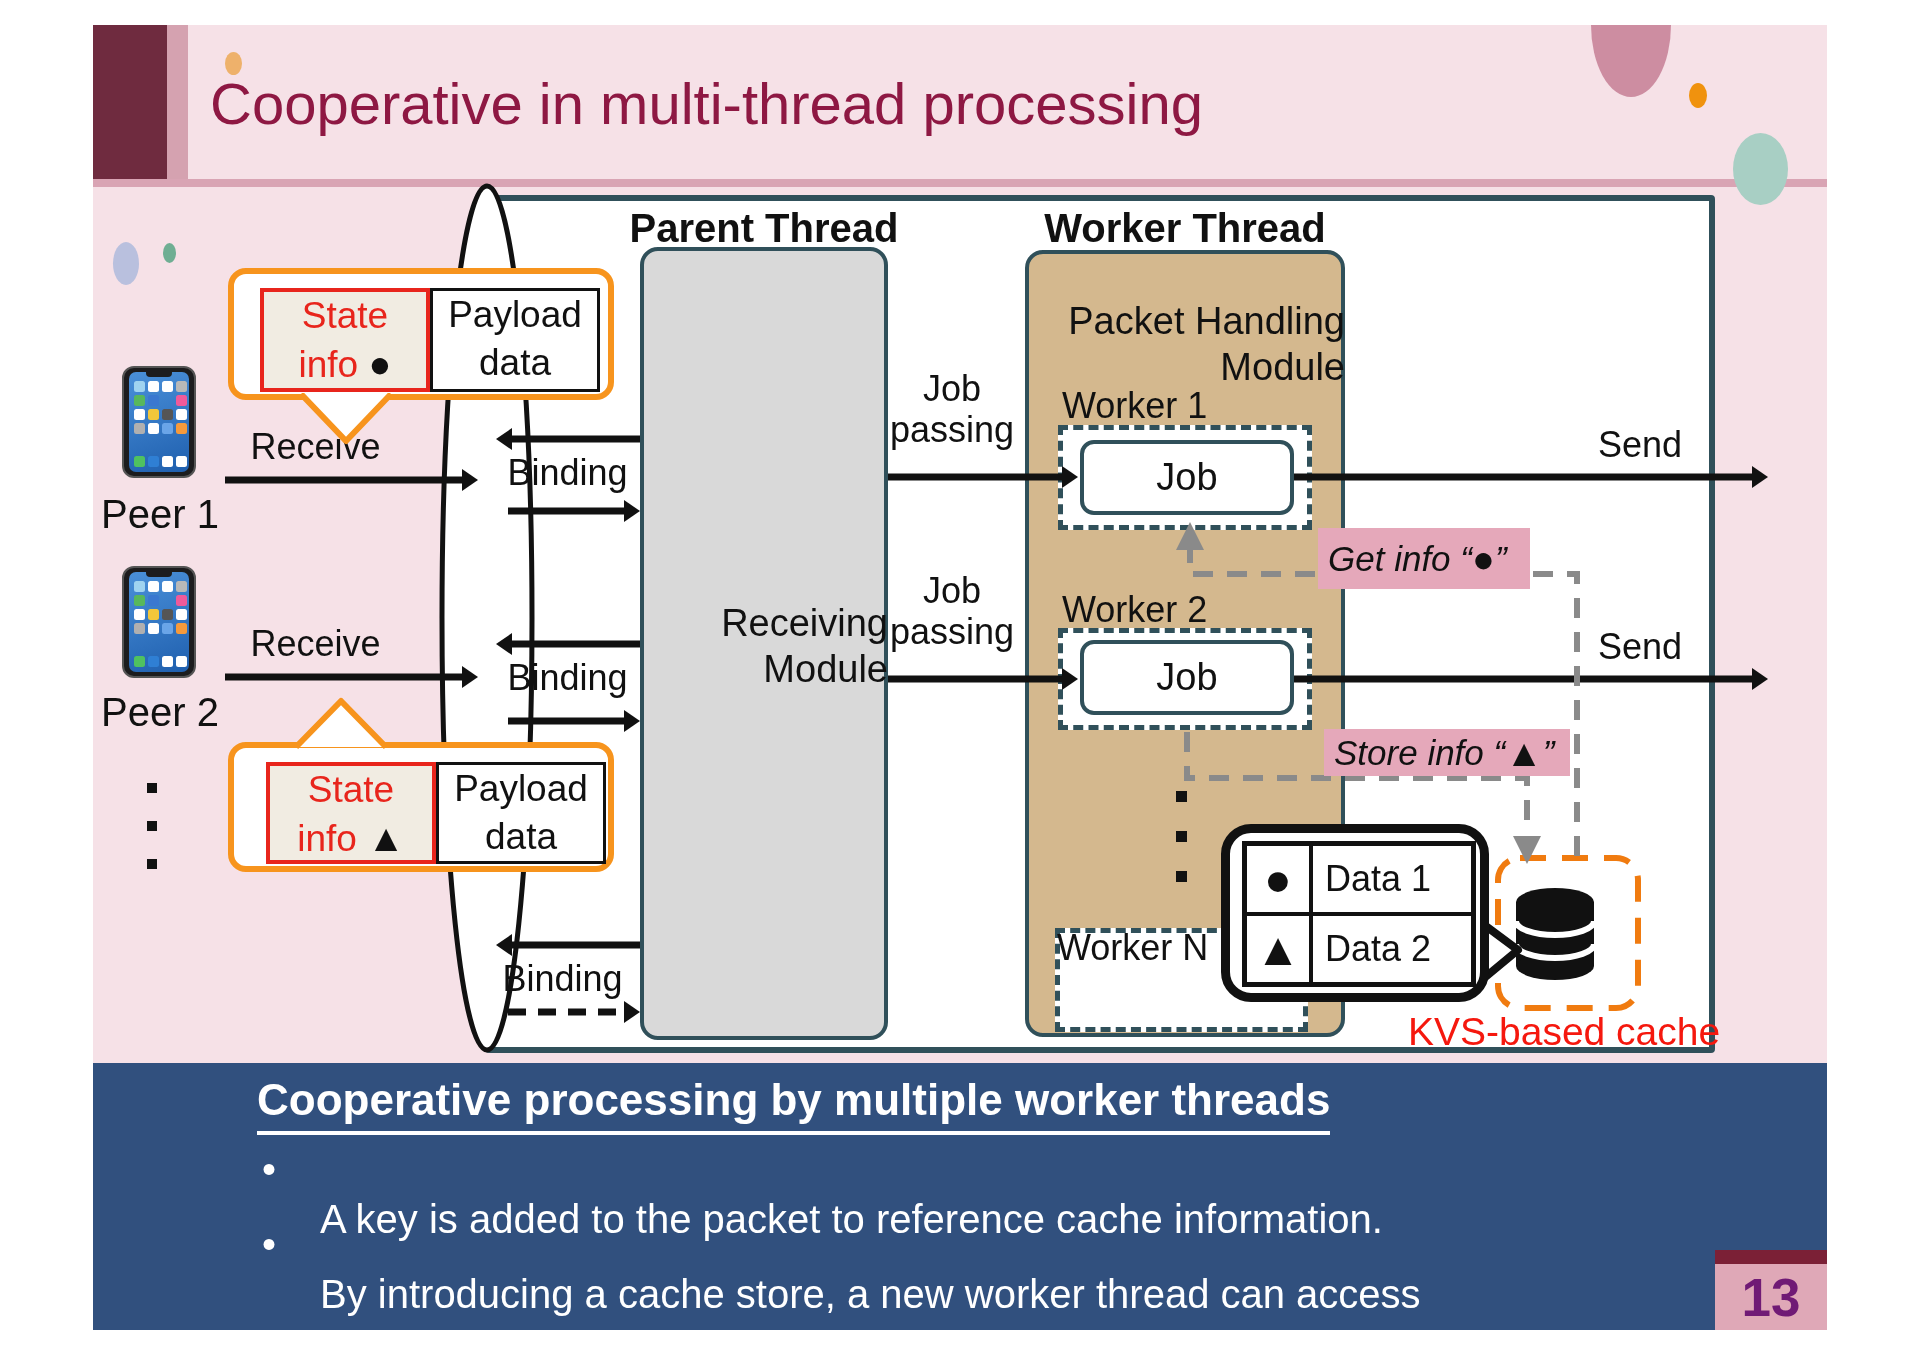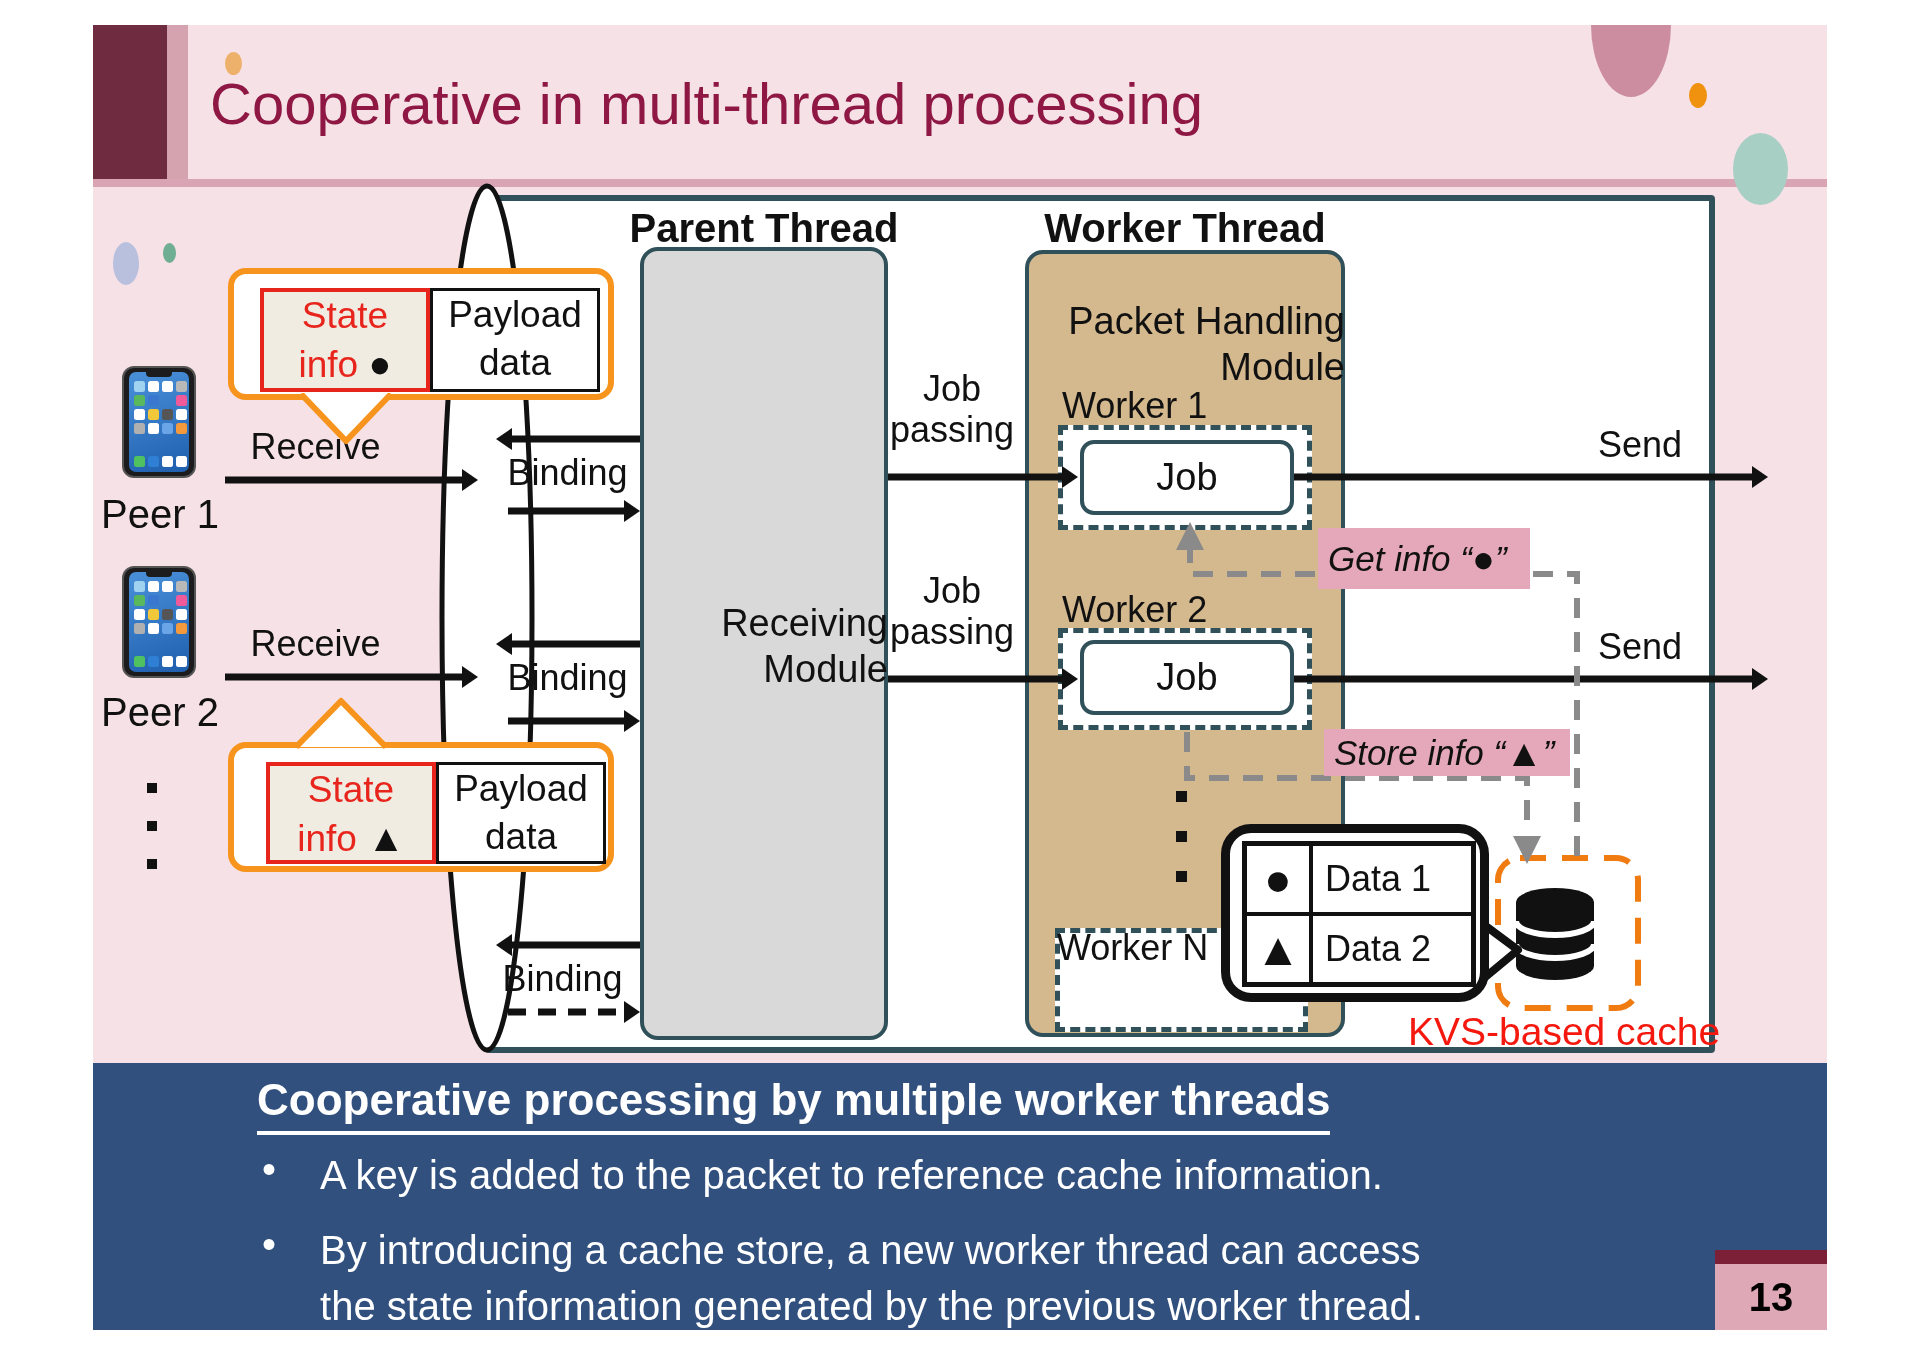--- a/index.html
+++ b/index.html
@@ -39,21 +39,21 @@
   .symblk{color:#111;font-size:38px;}
   
   .bubble{left:1221px;top:824px;width:268px;height:178px;background:#ffffff;border:9px solid #111;border-radius:30px;}
   .btable{left:1242px;top:841px;width:234px;height:146px;border:3px solid #111;display:grid;grid-template-columns:66px 1fr;grid-template-rows:1fr 1fr;background:#fff;}
   .btable>div{border:2px solid #111;display:flex;align-items:center;}
   .bsym{justify-content:center;font-size:46px;line-height:1;}
   .blab{font-size:36px;padding-left:12px;}
   
   .f-head{left:257px;top:1075px;color:#fff;font-size:44px;font-weight:bold;border-bottom:4px solid #fff;padding-bottom:6px;white-space:nowrap;}
   .f-bullet-dot{color:#fff;font-size:40px;}
-  .f-bullet-text{color:#fff;font-size:40px;line-height:1.4;}
+  .f-bullet-text{color:#fff;font-size:40px;line-height:1.4;margin-top:44px;}
   
   .phone{width:74px;height:112px;background:#1c1c1e;border:2px solid #555;border-radius:12px;padding:4px 5px;}
   .phone-screen{position:relative;width:100%;height:100%;background:linear-gradient(160deg,#4a90d9,#1f5fae);border-radius:7px;overflow:hidden;}
   .notch{position:absolute;left:50%;transform:translateX(-50%);top:0;width:26px;height:5px;background:#1c1c1e;border-radius:0 0 4px 4px;}
   .apps{position:absolute;left:5px;top:9px;display:grid;grid-template-columns:repeat(4,11px);grid-gap:3px;}
   .app{width:11px;height:11px;border-radius:2.5px;}
   .dock{position:absolute;left:5px;bottom:5px;display:flex;gap:3px;}
   svg{position:absolute;left:0;top:0;pointer-events:none;}
 </style>
 </head>
@@ -303,16 +303,16 @@
     <span class="f-bullet-dot">•</span>
     <span class="f-bullet-text" style="margin-left:44px;">A key is added to the packet to reference cache information.</span>
   </div>
   <div class="abs" style="left:262px;top:1222px;width:1210px;display:flex;">
     <span class="f-bullet-dot">•</span>
     <span class="f-bullet-text" style="margin-left:44px;width:1140px;">By introducing a cache store, a new worker thread can access the state information generated by the previous worker thread.</span>
   </div>
 
   <div class="abs" style="left:1715px;top:1250px;width:112px;height:14px;background:#7b2036;"></div>
   <div class="abs ctr" style="left:1715px;top:1264px;width:112px;height:66px;background:#dfa8b7;">
-    <span style="color:#000000;font-size:40px;font-weight:bold;">13</span>
+    <span style="color:#701a75;font-size:53px;font-weight:bold;">13</span>
   </div>
 
 </div>
 
 </body></html>

